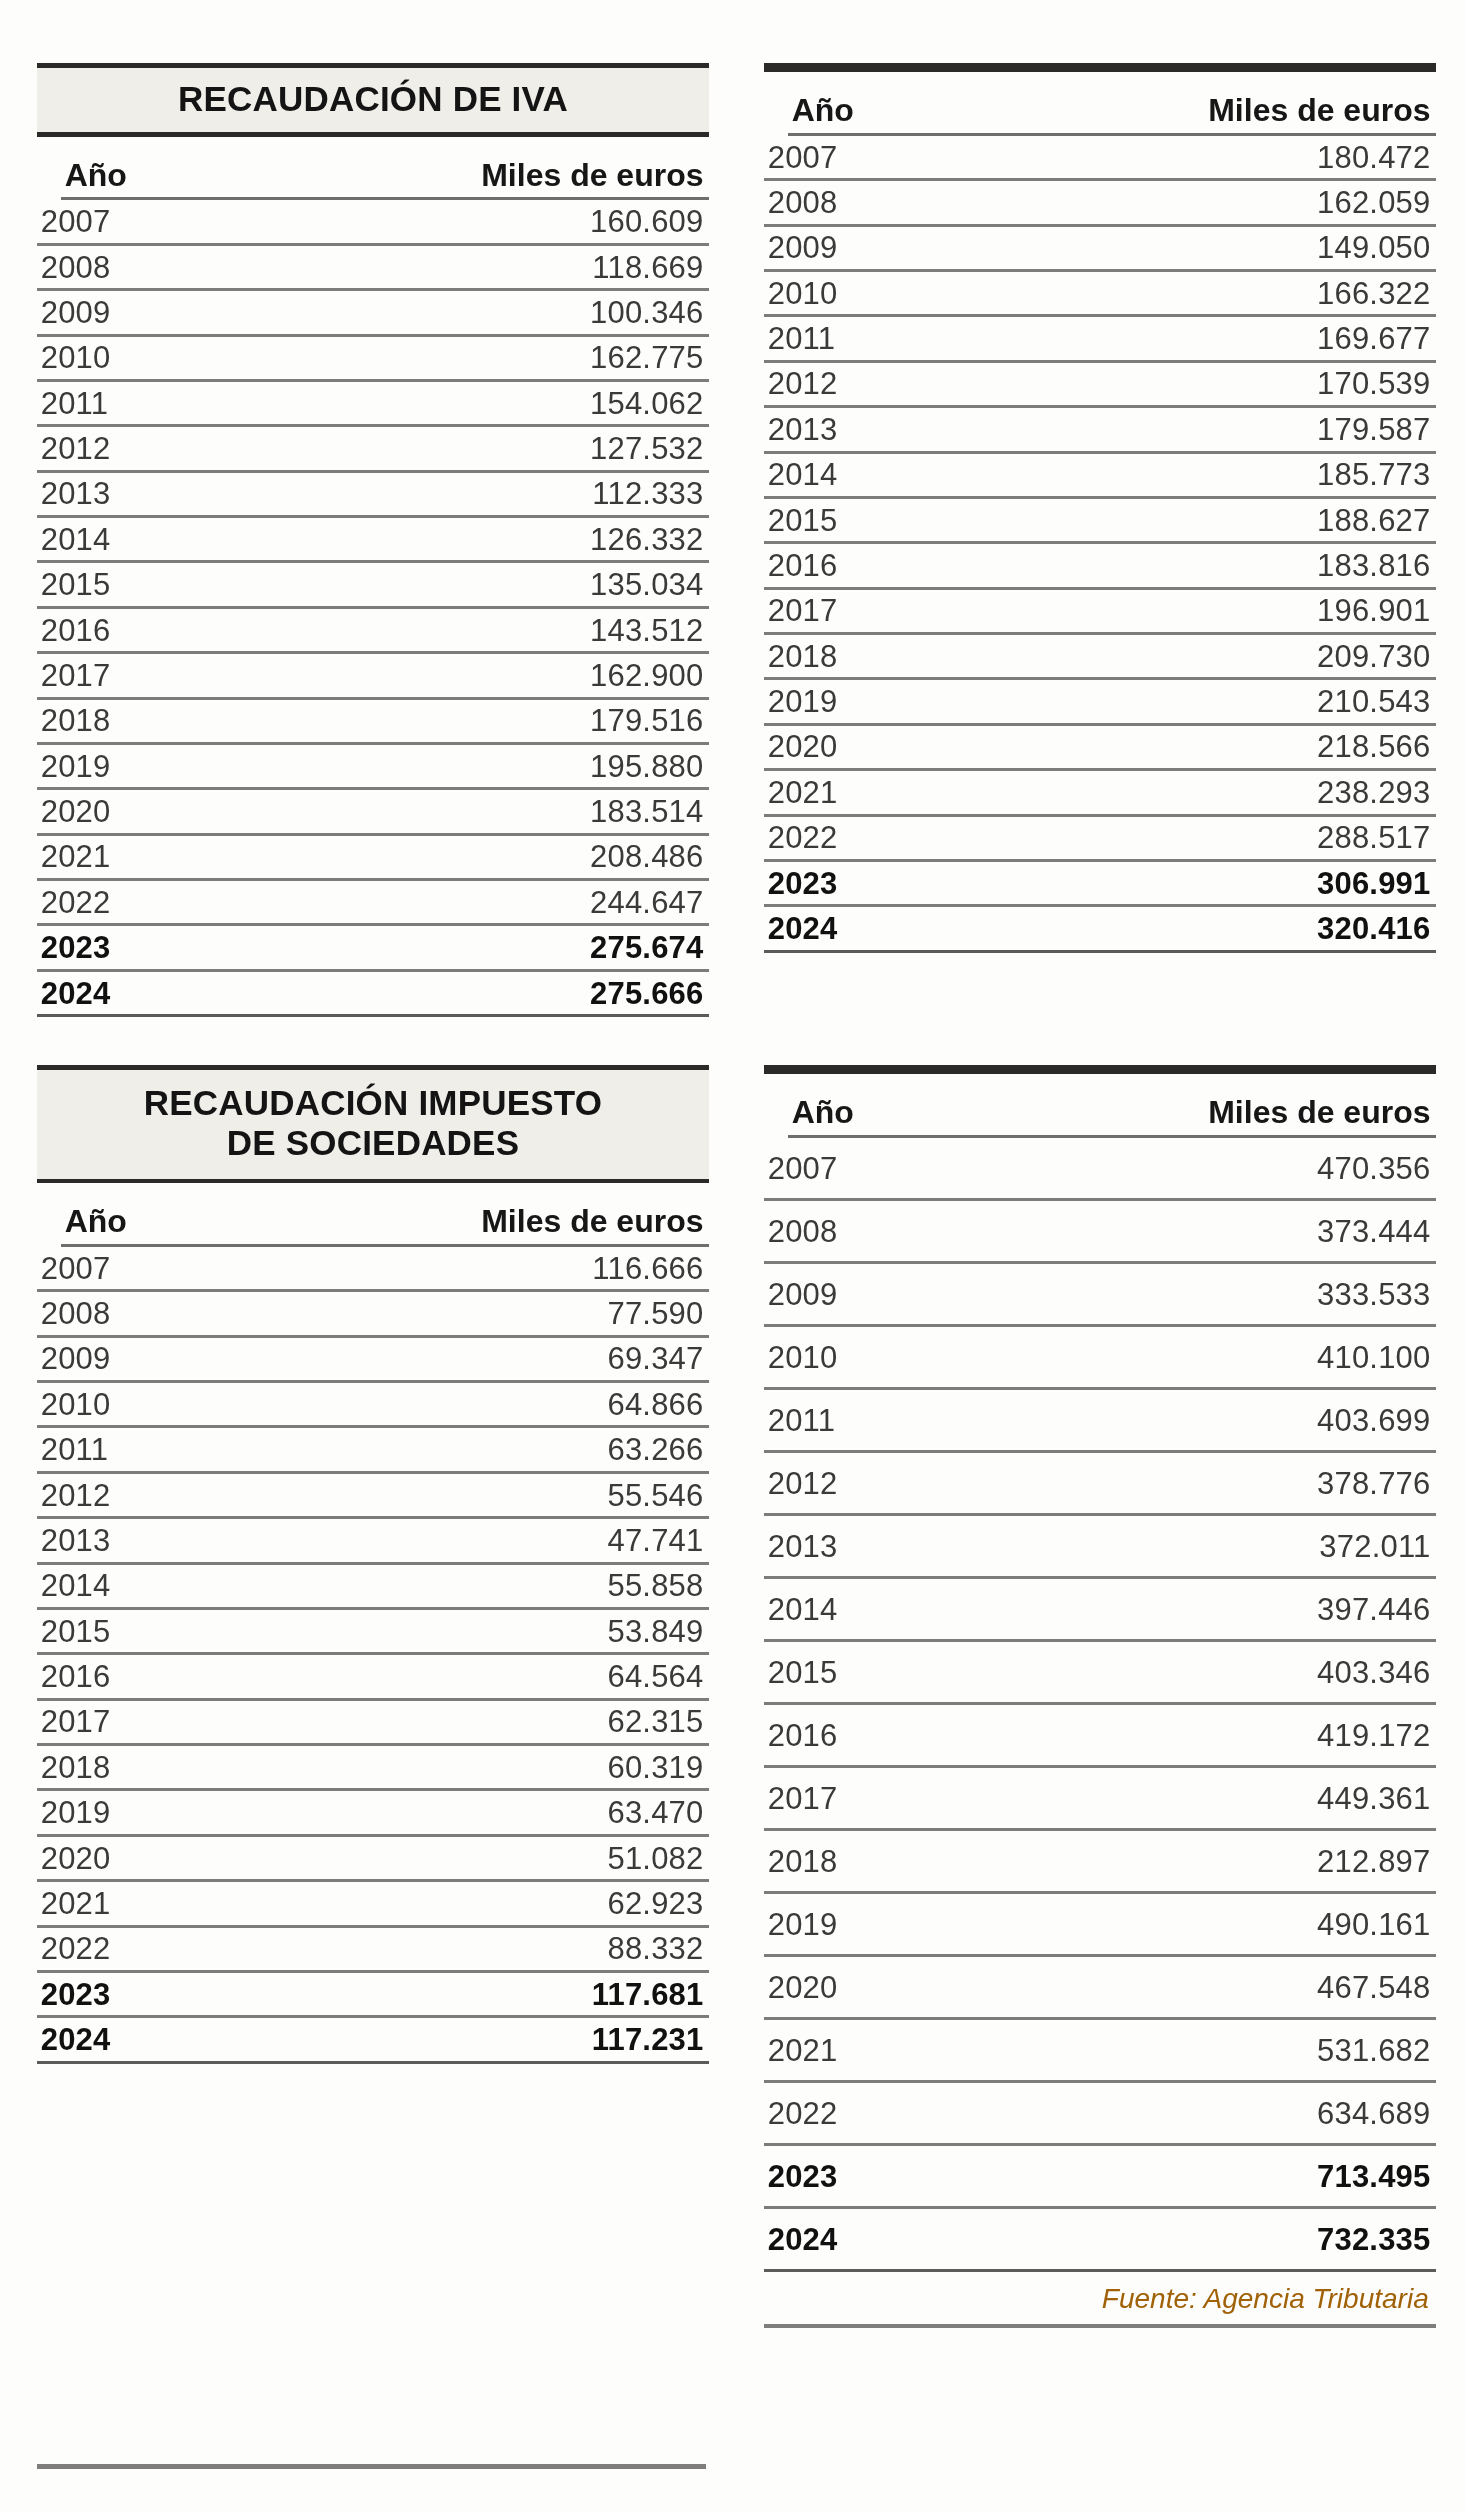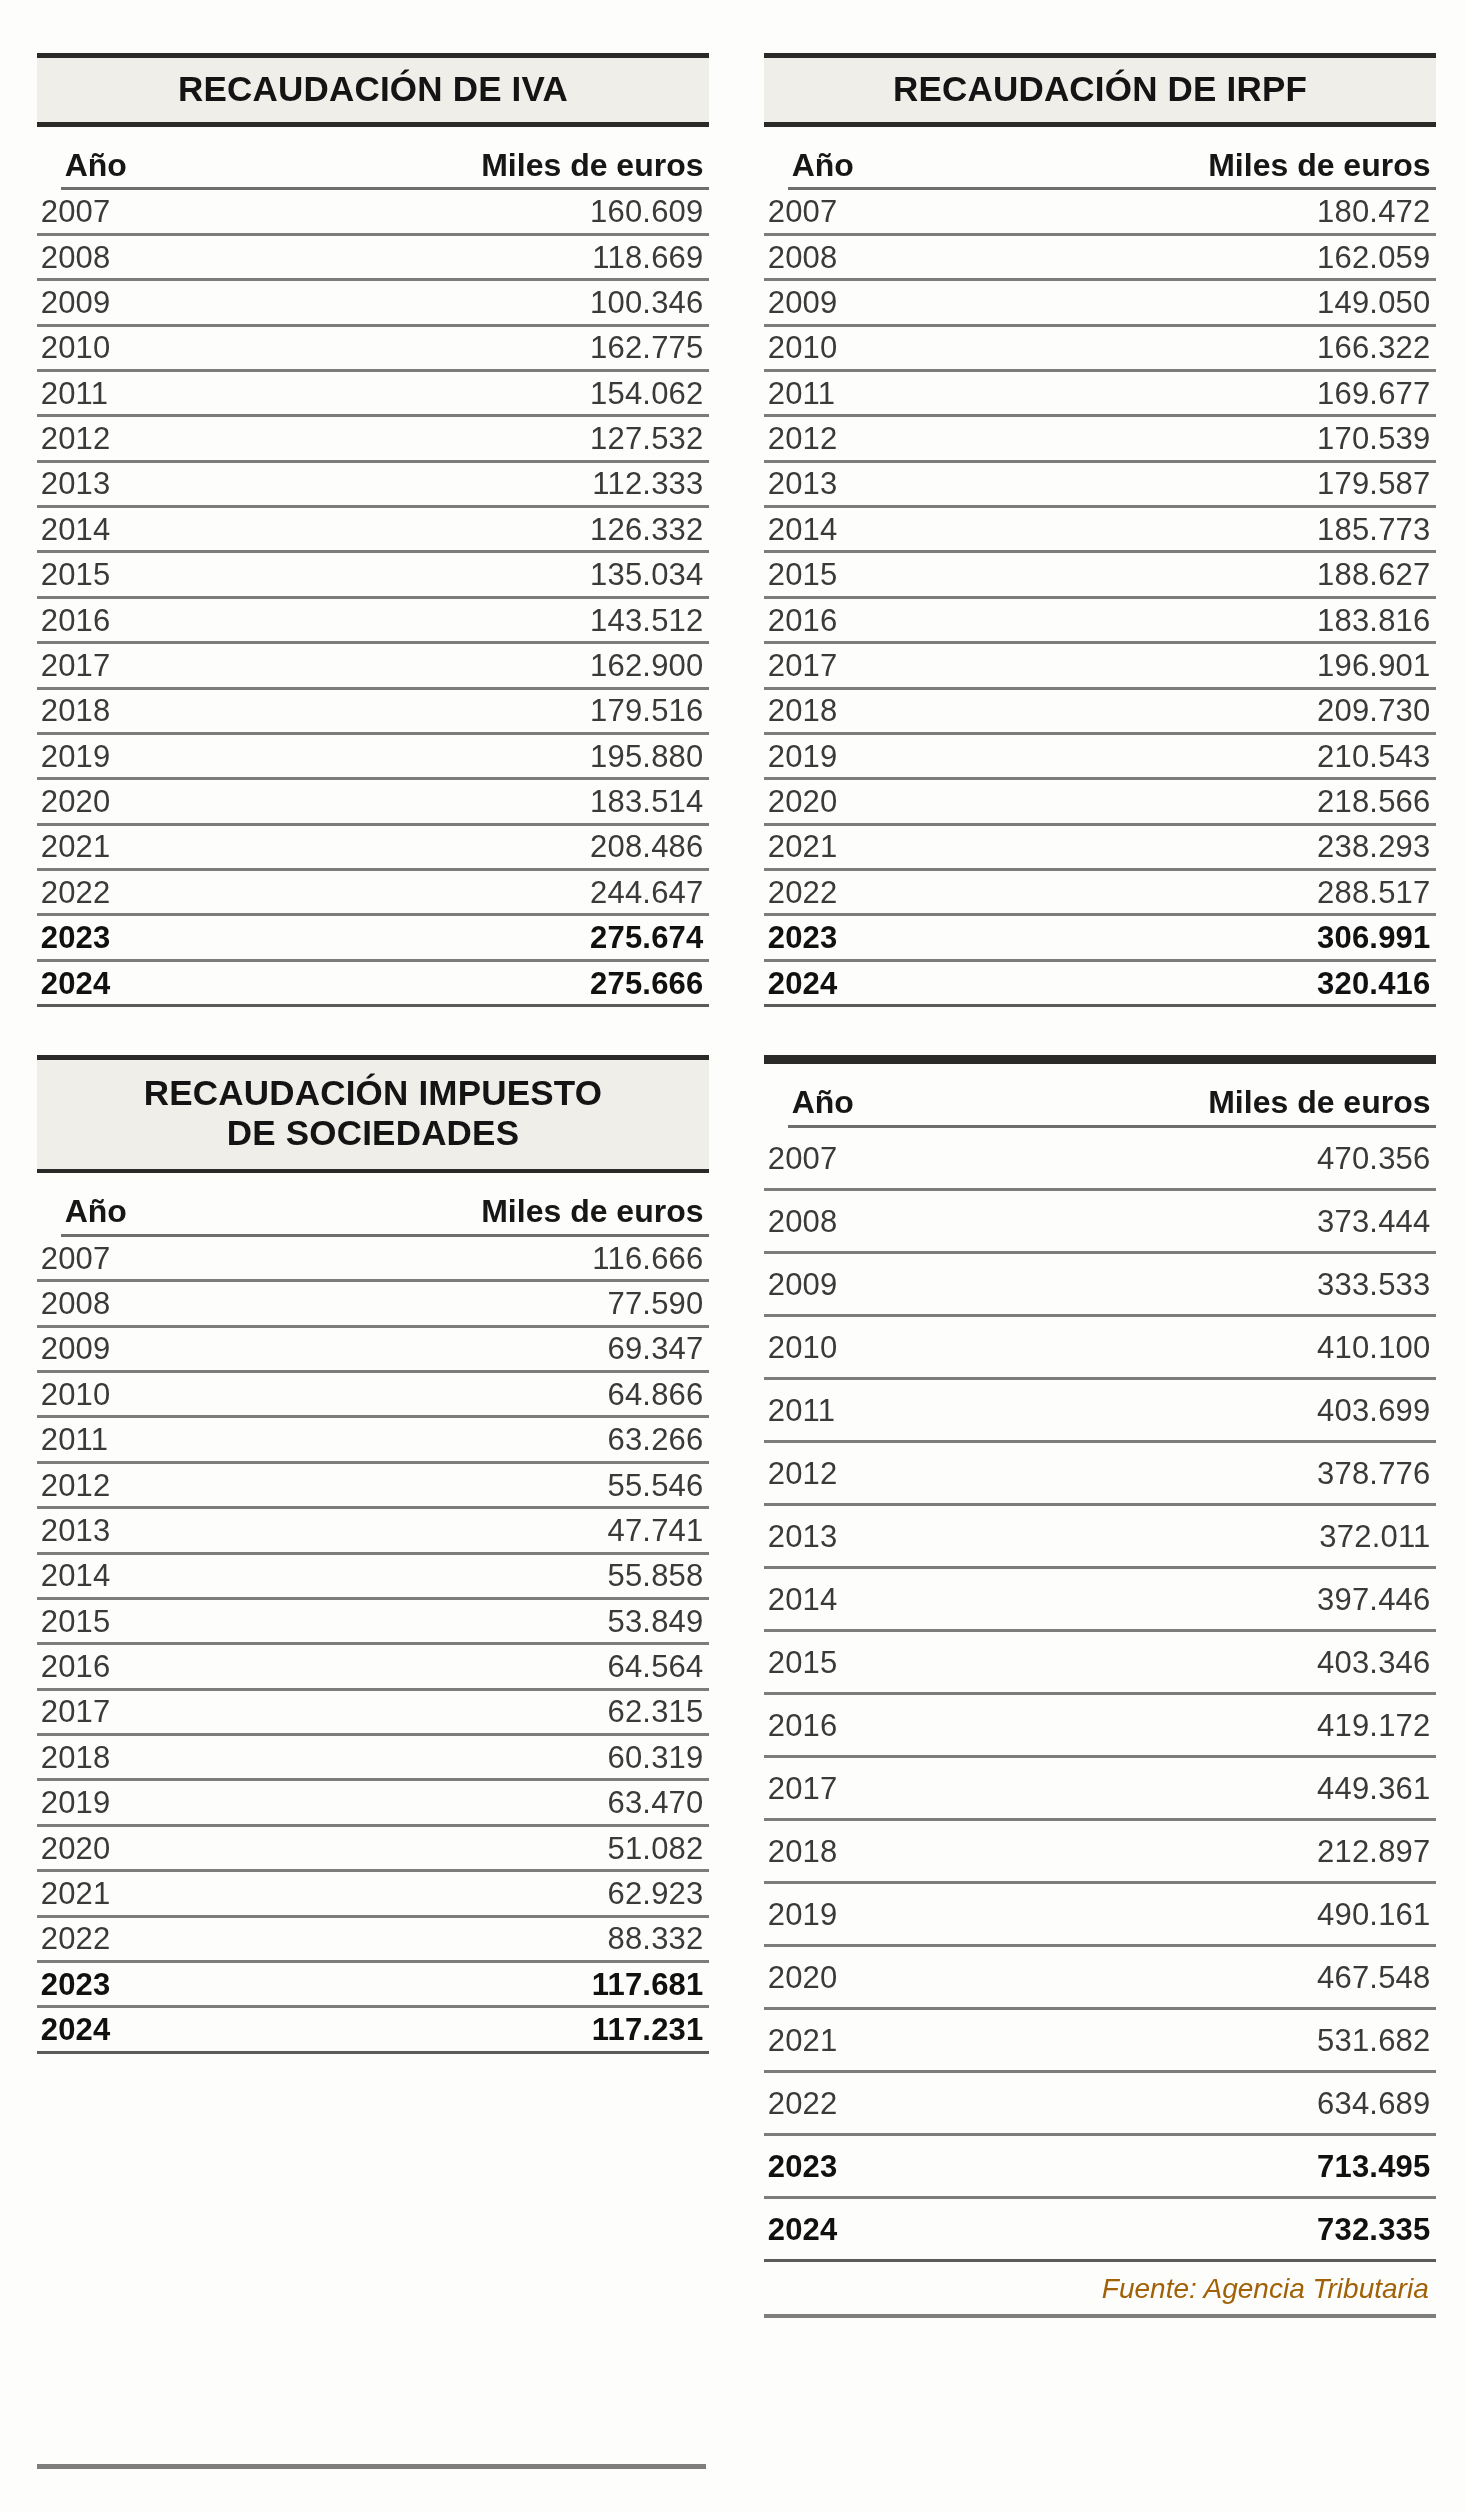--- a/index.html
+++ b/index.html
@@ -20,21 +20,21 @@
   
   .sheet {
     position: absolute;
     left: 0; top: 0;
     width: 1466px; height: 2512px;
     background: #fdfdfc;
   }
   .grid {
     position: absolute;
     left: 37px;
-    top: 53px;
+    top: 63px;
     width: 1402px;
   }
   .row-of-tables {
     display: flex;
     gap: 55px;
     align-items: flex-start;
   }
   .col { width: 672px; }
 
   
@@ -218,23 +218,20 @@
                 <span class="yr">2024</span>
                 <span class="val">275.666</span>
               </div>
             </div>
         </div>
       </div>
 
       <div class="col">
         <div class="tbl">
           <div class="rule-top"></div>
-          <div class="head-band">
-            <div class="head-title">RECAUDACIÓN DE  IRPF</div>
-          </div>
           <div class="rule-under-head"></div>
           <div class="col-head">
             <span>Año</span>
             <span>Miles de euros</span>
           </div>
           <div class="rows">
               <div class="drow">
                 <span class="yr">2007</span>
                 <span class="val">180.472</span>
               </div>

